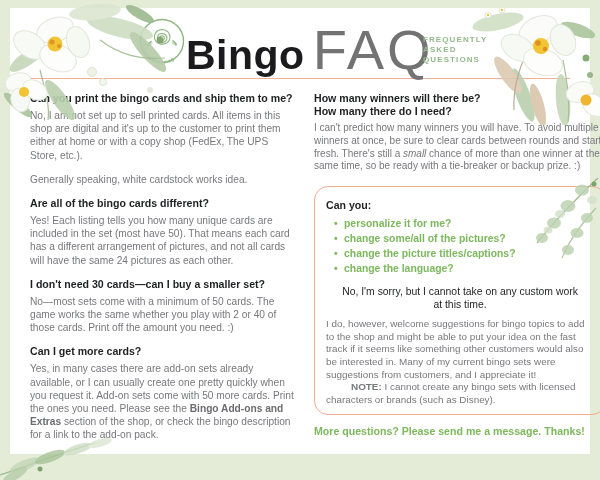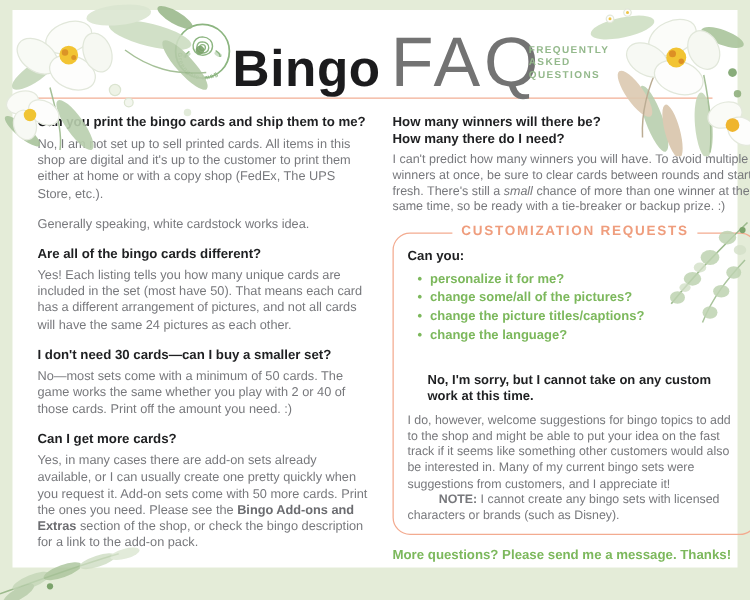--- a/index.html
+++ b/index.html
@@ -29,24 +29,24 @@
   .ital{font-style:italic;}
   .bld{font-weight:bold;color:#6b6c70;}
   .bld-dark{font-weight:bold;margin-left:25px;}
   .und{text-align:center;}
 
   
   .custom-box{position:relative;margin-top:13px;border:1.6px solid #f3ab90;border-radius:14px;padding:10px 11px 8px;background:transparent;}
   .box-title{position:absolute;top:-8px;left:50%;transform:translateX(-50%);background:#ffffff;padding:0 7px;
     color:#ef9d7d;font-size:10.8px;font-weight:bold;letter-spacing:1.4px;white-space:nowrap;}
   .can-you{font-size:10.6px;font-weight:bold;color:#1f2022;margin:2px 0 5px;}
-  ul.blist{list-style:none;margin:0 0 22px;padding:0 0 0 8px;}
+  ul.blist{list-style:none;margin:0 0 9px;padding:0 0 0 8px;}
   ul.blist li{font-size:10.4px;font-weight:bold;color:#7cb85c;line-height:15px;padding-left:10px;position:relative;}
   ul.blist li::before{content:"•";position:absolute;left:0;top:0;color:#7cb85c;}
-  .refusal{font-size:10.4px;font-weight:bold;color:#1f2022;line-height:13px;margin:0 16px 7px;}
+  .refusal{font-size:10.4px;font-weight:normal;color:#1f2022;line-height:13px;margin:0 16px 7px;text-align:center;}
   .note{font-size:9.9px;color:#77787c;line-height:12.6px;margin:0;}
 
   .more-q{margin-top:10px;font-size:10.6px;font-weight:bold;color:#7cb85c;line-height:13px;}
 </style>
 </head>
 <body>
 
 <div class="panel"></div>
 
 <svg class="logo" viewBox="0 0 52 54">
@@ -92,21 +92,20 @@
 </div>
 
 <div class="col col-right">
   <div class="q">
     <div>How many winners will there be?</div>
     <div>How many there do I need?</div>
   </div>
   <div class="a"><span>I can't predict how many winners you will have. To avoid multiple winners at once, be sure to clear cards between rounds and start fresh. There's still a </span><span class="ital">small</span><span> chance of more than one winner at the same time, so be ready with a tie-breaker or backup prize. :)</span></div>
 
   <div class="custom-box">
-    <div class="box-title">CUSTOMIZATION REQUESTS</div>
     <div class="can-you">Can you:</div>
     <ul class="blist">
       <li>personalize it for me?</li>
       <li>change some/all of the pictures?</li>
       <li>change the picture titles/captions?</li>
       <li>change the language?</li>
     </ul>
     <div class="refusal">No, I'm sorry, but I cannot take on any custom work at this time.</div>
     <div class="note"><span>I do, however, welcome suggestions for bingo topics to add to the shop and might be able to put your idea on the fast track if it seems like something other customers would also be interested in. Many of my current bingo sets were suggestions from customers, and I appreciate it! </span><span class="bld-dark">NOTE:</span><span> I </span><span class="und">cannot</span><span> create any bingo sets with licensed characters or brands (such as Disney).</span></div>
   </div>

